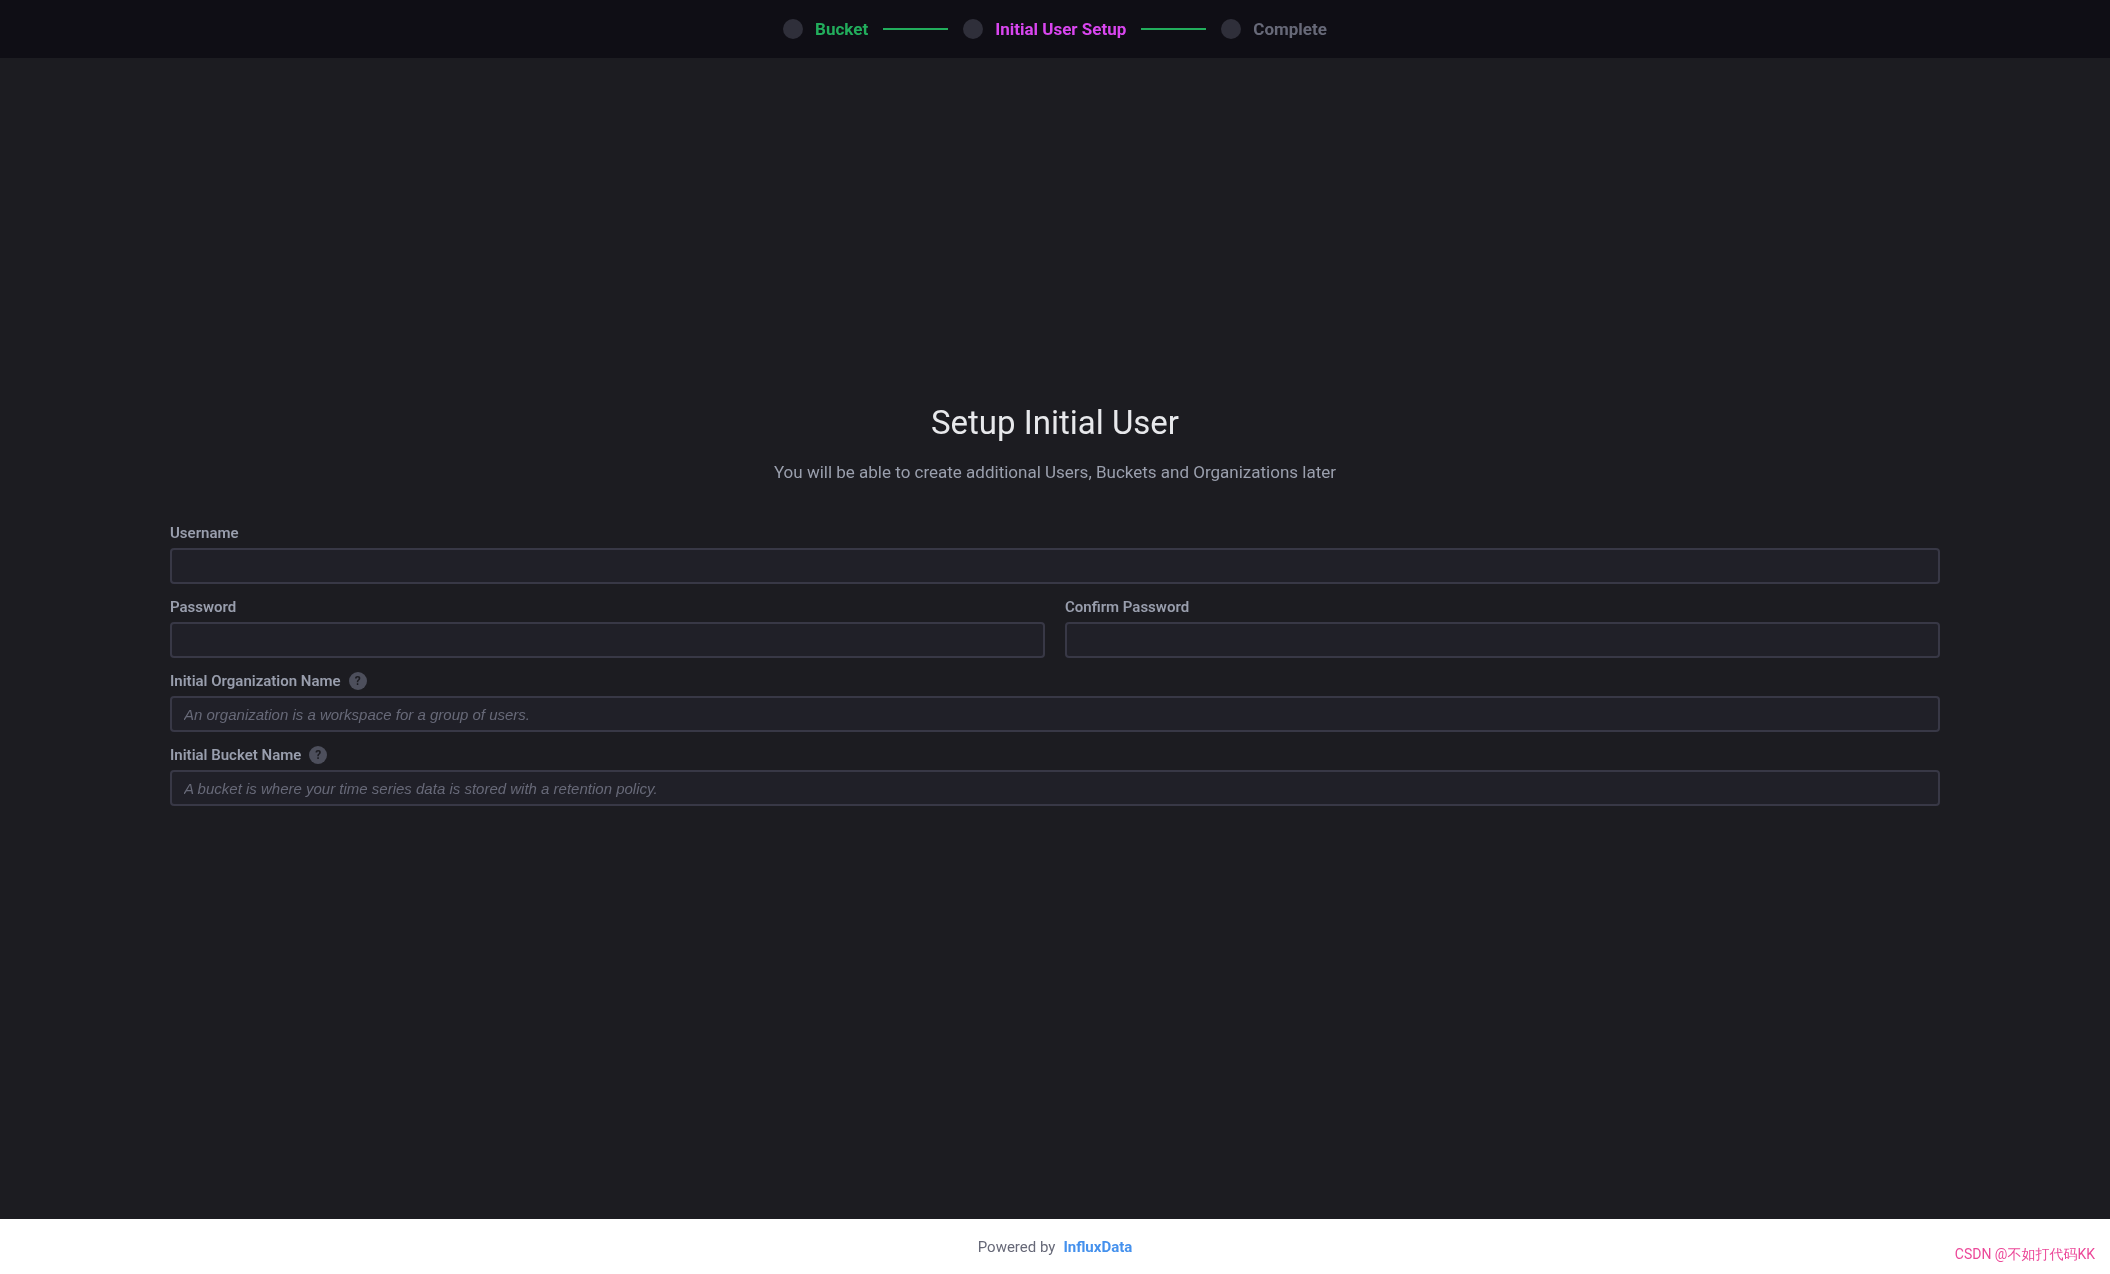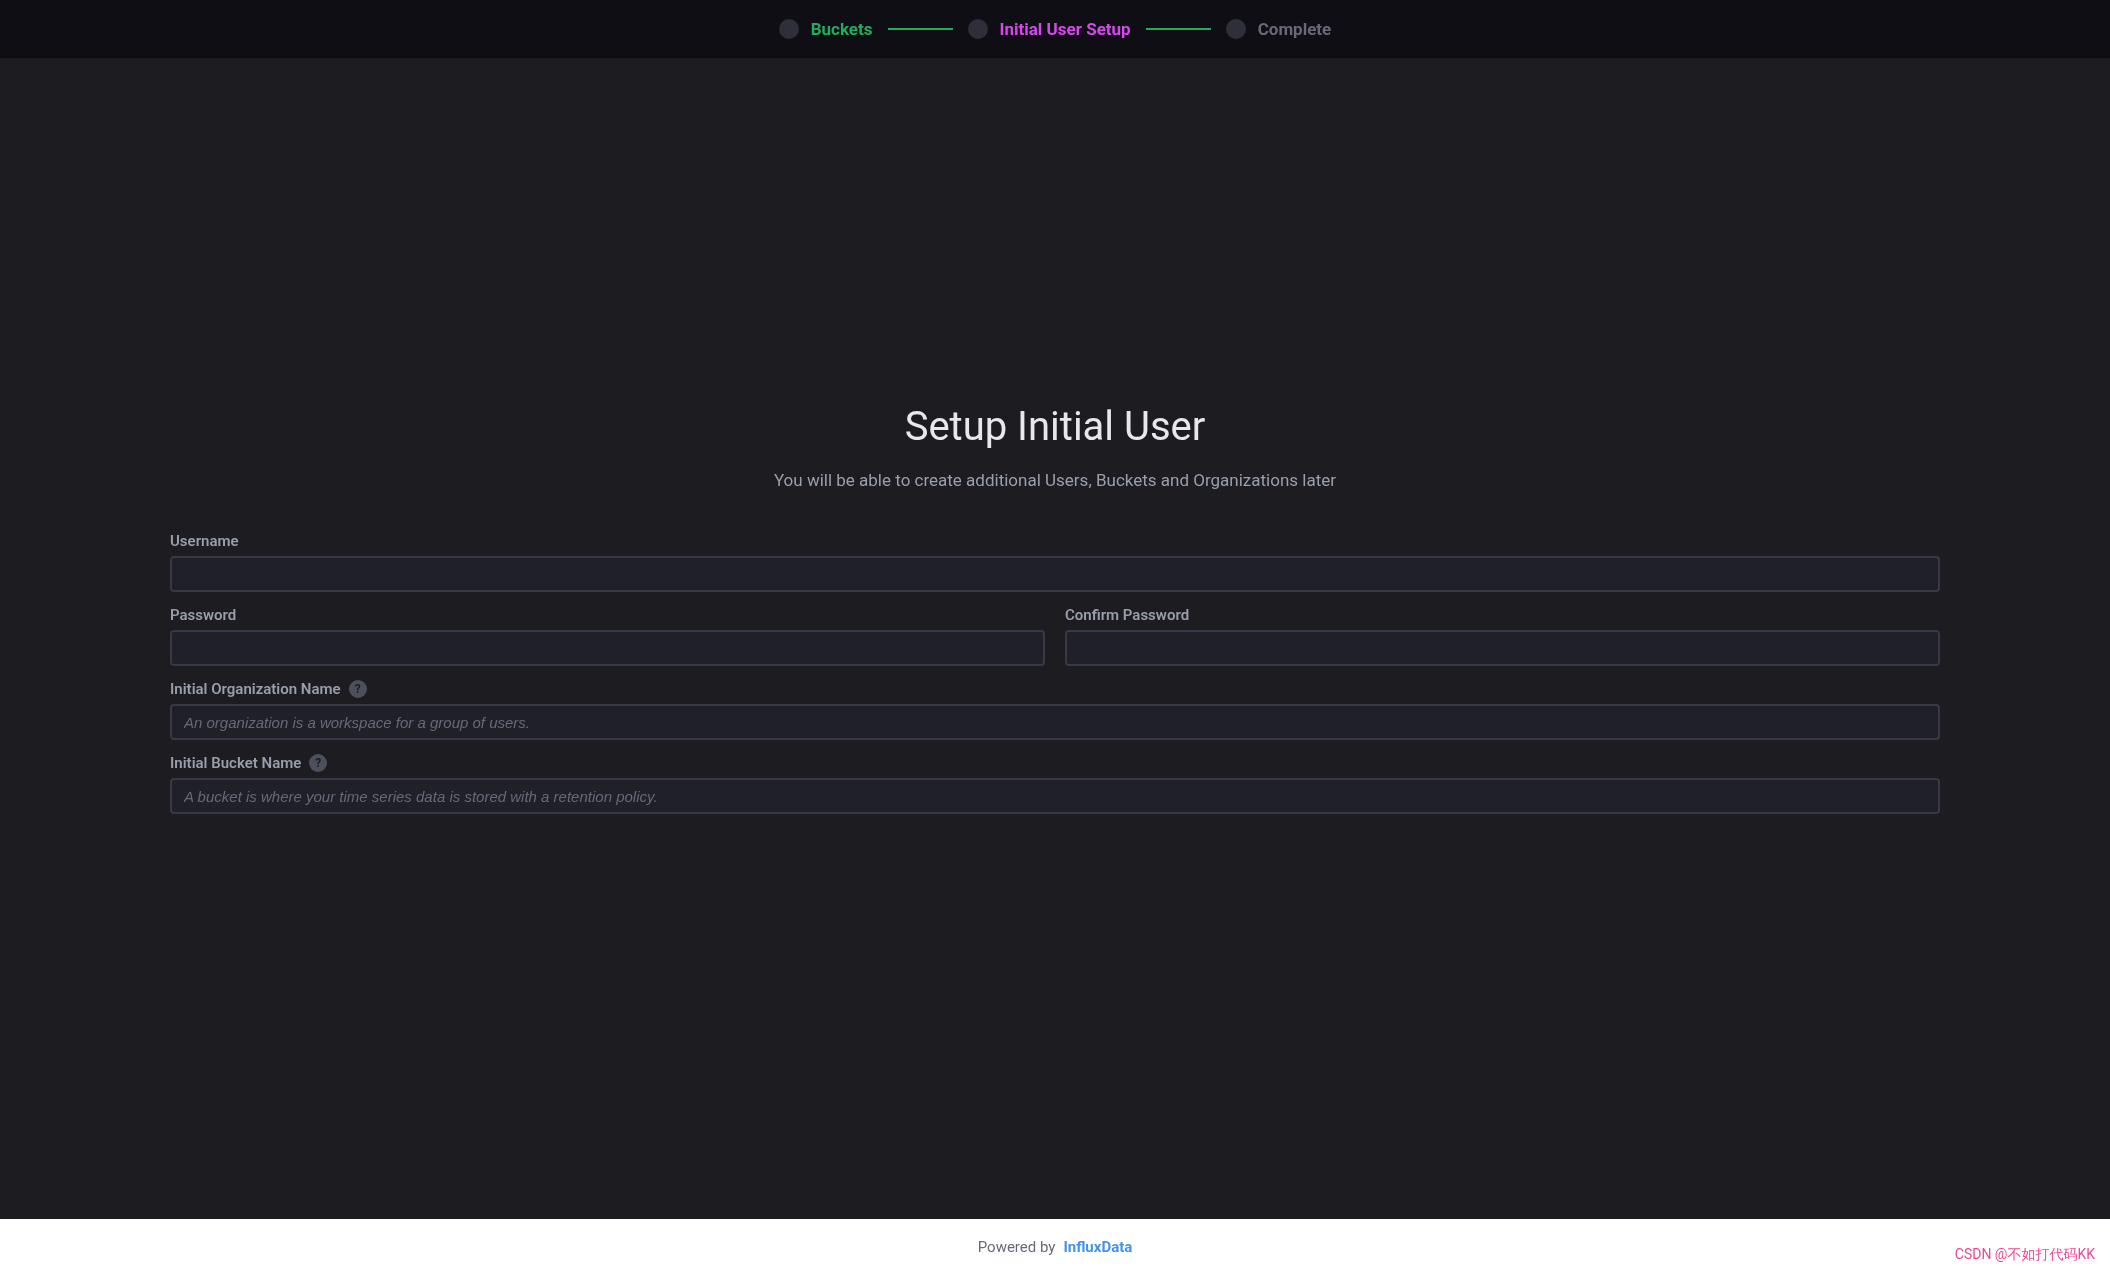--- a/index.html
+++ b/index.html
@@ -77,21 +77,21 @@
     
     .main-content {
       width: 100%;
       padding-top: 345px;
       display: flex;
       flex-direction: column;
       align-items: center;
     }
     
     .page-title {
-      font-size: 40px;
+      font-size: 33px;
       font-weight: 400;
       color: #e7e8eb;
       margin-bottom: 20px;
     }
     
     .page-subtitle {
       font-size: 17px;
       color: #9a9fad;
       margin-bottom: 42px;
     }
@@ -209,21 +209,21 @@
       text-align: right;
     }
   </style>
 </head>
 <body>
 
 <div class="progress-header">
   <div class="progress-steps">
     <div class="step completed">
       <div class="step-circle"></div>
-      <span class="step-label">Buckets</span>
+      <span class="step-label">Bucket</span>
     </div>
     <div class="step-connector completed"></div>
     <div class="step active">
       <div class="step-circle"></div>
       <span class="step-label">Initial User Setup</span>
     </div>
     <div class="step-connector completed"></div>
     <div class="step upcoming">
       <div class="step-circle"></div>
       <span class="step-label">Complete</span>

